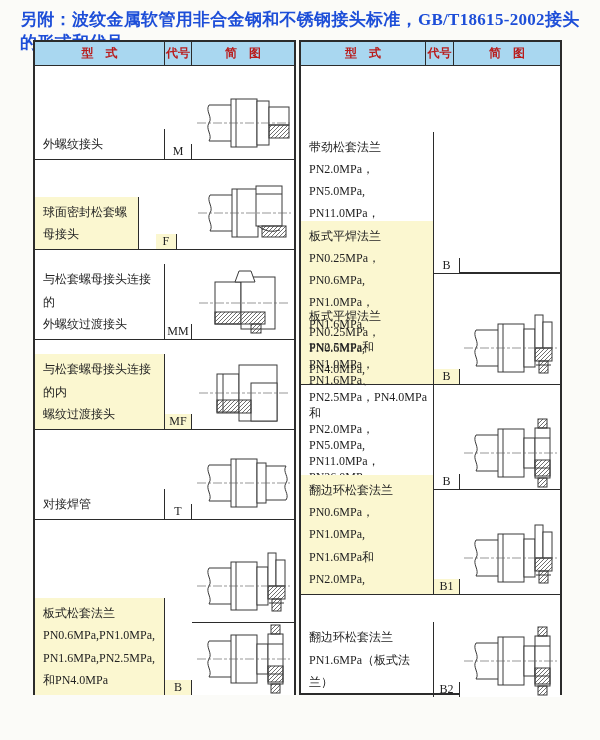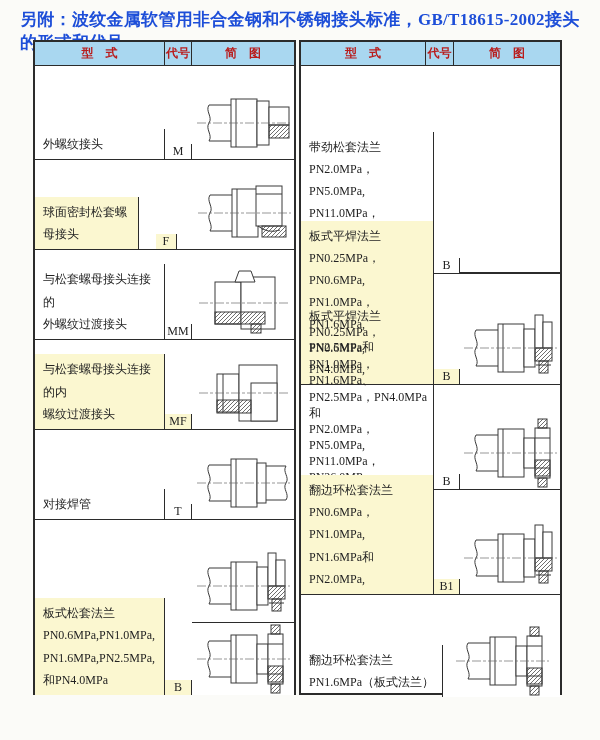--- a/index.html
+++ b/index.html
@@ -283,20 +283,21 @@
         <svg class="diag">
               <use href="#sym-fp"></use>
             </svg>
       </div>
         </div>
     </div>
 
     <div class="row" style="height:103px;">
       <div class="c-type">翻边环松套法兰
 PN1.6MPa（板式法兰）</div>
+      <div class="c-code">B2</div>
       <div class="c-diag">
           <div class="sub">
         <svg class="diag">
               <use href="#sym-ff"></use>
             </svg>
       </div>
         </div>
     </div>
   </div>
 

